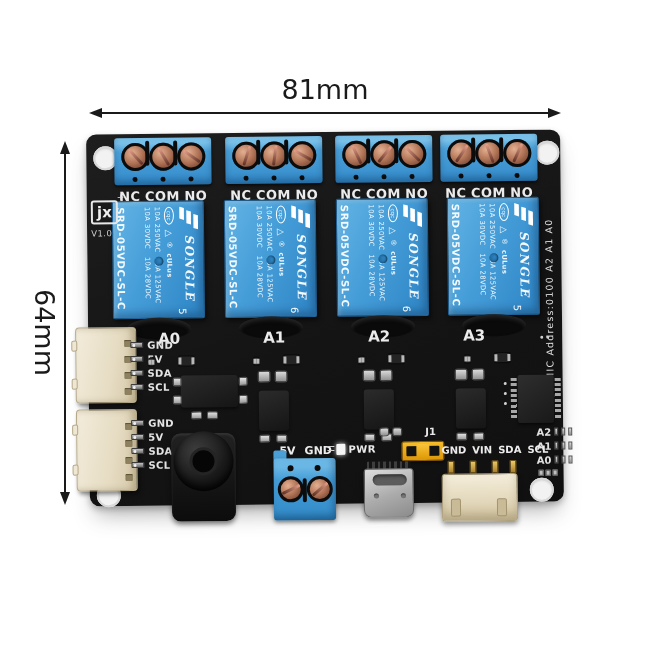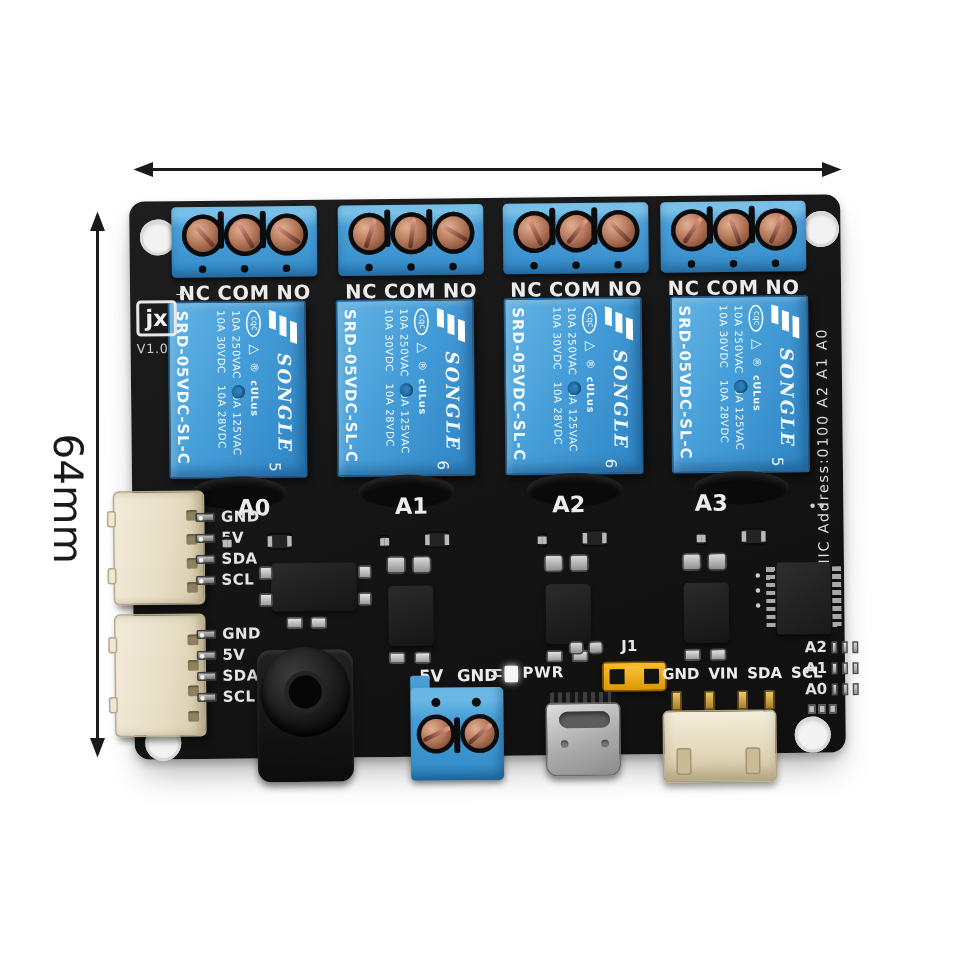--- a/index.html
+++ b/index.html
@@ -120,21 +120,21 @@
   .bhole { position:absolute; top:7px; width:6px; height:6px; border-radius:50%; background:#0b0b0b; }
   .bscrew { position:absolute; top:18px; width:26px; height:26px; border-radius:50%; background:#0d0d0d; }
   .bslit { position:absolute; left:29px; top:20px; width:4px; height:24px; background:#0c0c0c; border-radius:2px; }
 
   .led { position:absolute; left:247px; top:312px; width:9px; height:11px; background:#f5f5f5;
          border-radius:1px; box-shadow:0 0 5px rgba(255,255,255,.9); }
   .led-ticks { position:absolute; left:238px; top:314px; width:7px; height:8px;
          background:repeating-linear-gradient(180deg,#cfcfcf 0 1.5px, transparent 1.5px 4px); }
   .pwr-label { position:absolute; left:259px; top:312px; color:#ececec; font-size:10px; font-weight:bold; letter-spacing:.5px; }
 
-  .j1-label { position:absolute; left:325px; top:295px; color:#e8e8e8; font-size:10px; font-weight:bold; }
+  .j1-label { position:absolute; left:336px; top:295px; color:#e8e8e8; font-size:10px; font-weight:bold; }
   .jumper { position:absolute; left:312px; top:310px; width:43px; height:20px; background:linear-gradient(180deg,#f6bd2a,#dd9708);
             border:1px solid #8a5d04; border-radius:3px; box-shadow:0 2px 3px rgba(0,0,0,.5); }
   .jumper::before { content:""; position:absolute; left:4px; right:4px; top:4px; bottom:4px; background:#131313; border-radius:1px; }
   .jumper::after { content:""; position:absolute; left:50%; top:2px; bottom:2px; width:13px; margin-left:-6.5px;
             background:linear-gradient(180deg,#f8c33a,#e09c0a); border-radius:2px; }
 
   .usb-comb { position:absolute; left:277px; top:330px; width:44px; height:8px; background:#1c1c1c;
               border-radius:2px 2px 0 0;
               background-image:repeating-linear-gradient(90deg,#3e3e3e 0 2.5px, #151515 2.5px 5.5px); }
   .usb-body { position:absolute; left:274px; top:337px; width:50px; height:49px;
@@ -153,20 +153,21 @@
   .jst-bottom .foot { position:absolute; bottom:4px; width:10px; height:18px; background:#c9bb97; border:1px solid #a3946e; border-radius:2px; }
 
   .tri-pads { position:absolute; left:449px; top:340px; display:flex; gap:2px; }
   .tri-pads span { width:5px; height:6px; background:#bfbfbf; border:1px solid #555; }
 </style>
 </head>
 <body>
 
 <div class="stage">
 
+  <div class="dim-text dim-top-text">81mm</div>
   <svg class="dim-svg" style="left:88px; top:105px;" width="474" height="16">
     <line x1="10" y1="8" x2="464" y2="8" stroke="#1a1a1a" stroke-width="2"></line>
     <polygon points="1,8 14,3 14,13" fill="#1a1a1a"></polygon>
     <polygon points="473,8 460,3 460,13" fill="#1a1a1a"></polygon>
   </svg>
 
   <div class="dim-text dim-left-text">64mm</div>
   <svg class="dim-svg" style="left:57px; top:140px;" width="16" height="366">
     <line x1="8" y1="10" x2="8" y2="356" stroke="#1a1a1a" stroke-width="2"></line>
     <polygon points="8,1 3,14 13,14" fill="#1a1a1a"></polygon>

